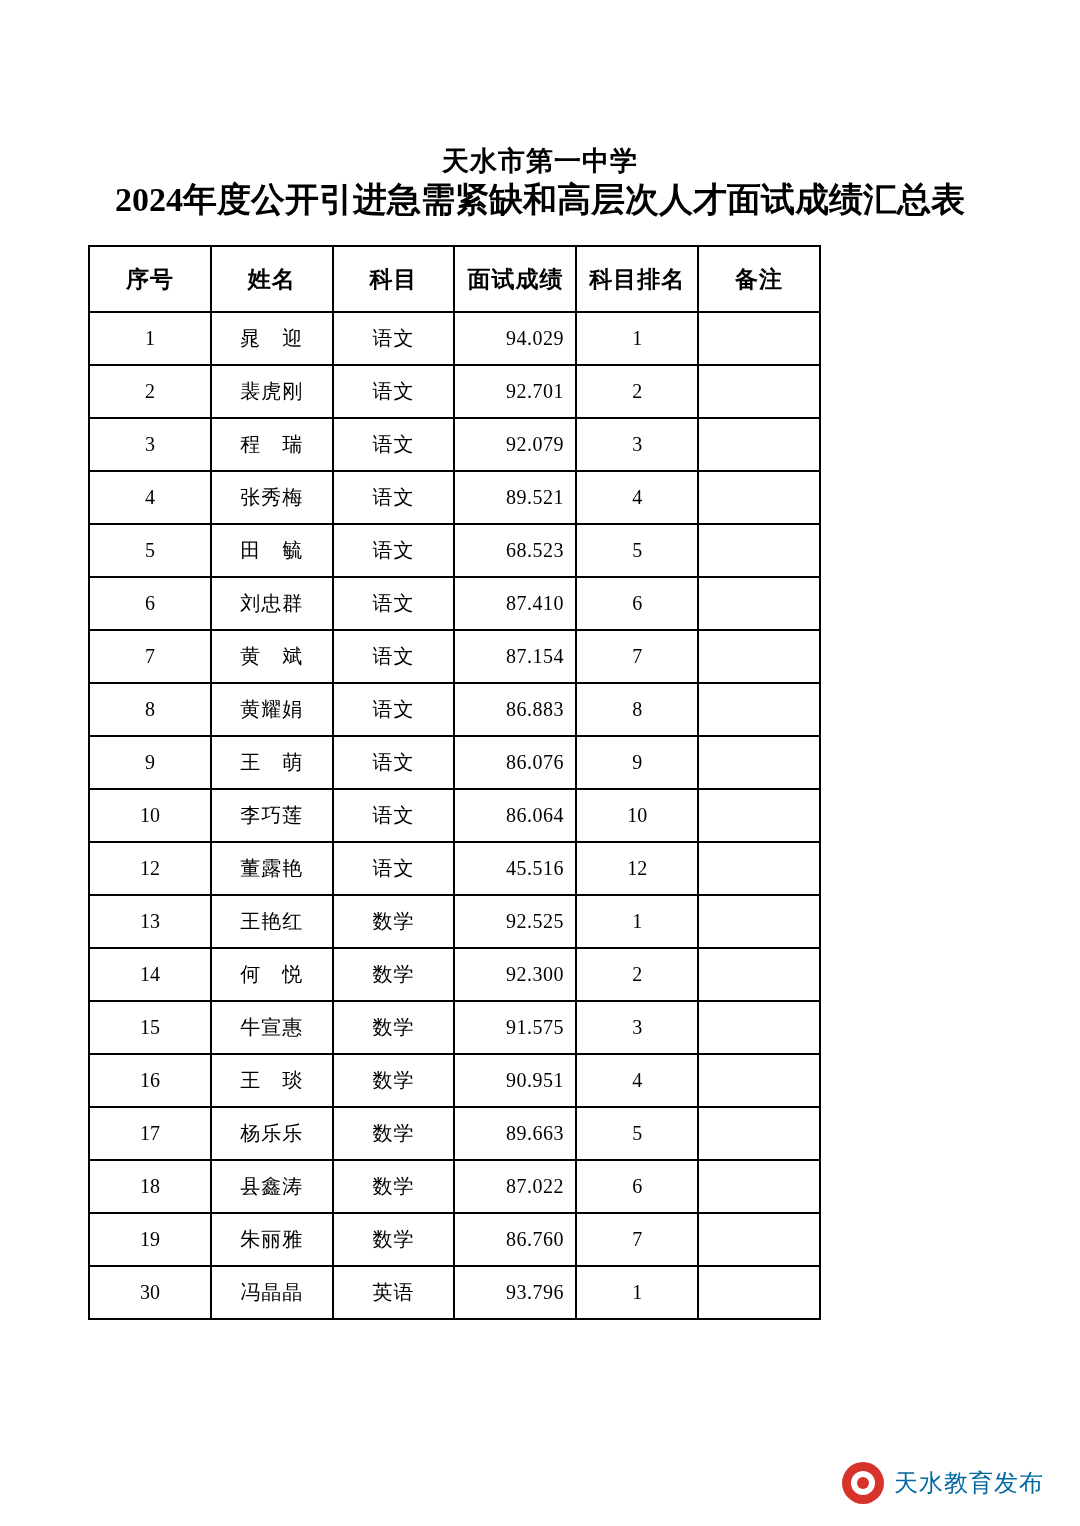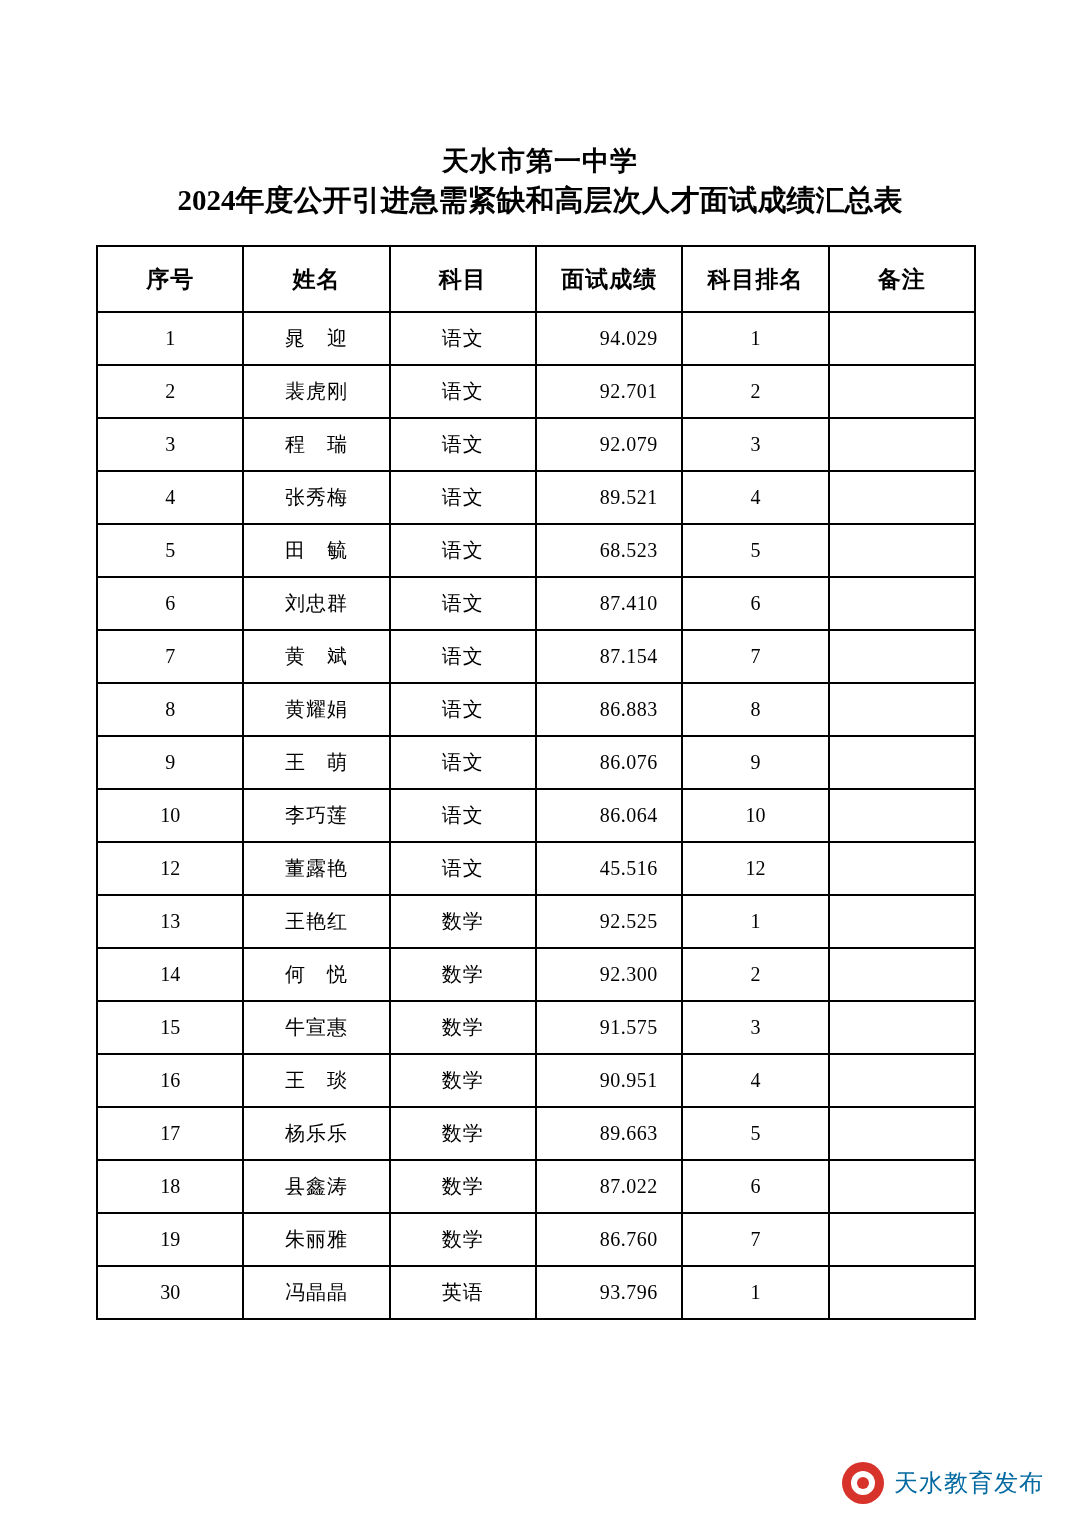--- a/index.html
+++ b/index.html
@@ -29,30 +29,30 @@
     width: 1080px;
     text-align: center;
   }
   .title-line1 {
     font-size: 27px;
     font-weight: bold;
     letter-spacing: 1px;
     line-height: 38px;
   }
   .title-line2 {
-    font-size: 29px;
+    font-size: 34px;
     font-weight: bold;
     letter-spacing: 0px;
     line-height: 40px;
   }
   table.score-table {
     position: absolute;
-    left: 96px;
+    left: 88px;
     top: 245px;
-    width: 880px;
+    width: 733px;
     border-collapse: collapse;
     table-layout: fixed;
   }
   table.score-table td,
   table.score-table th {
     border: 2px solid #000000;
     text-align: center;
     vertical-align: middle;
     font-family: "Liberation Serif", "DejaVu Serif", serif;
   }

